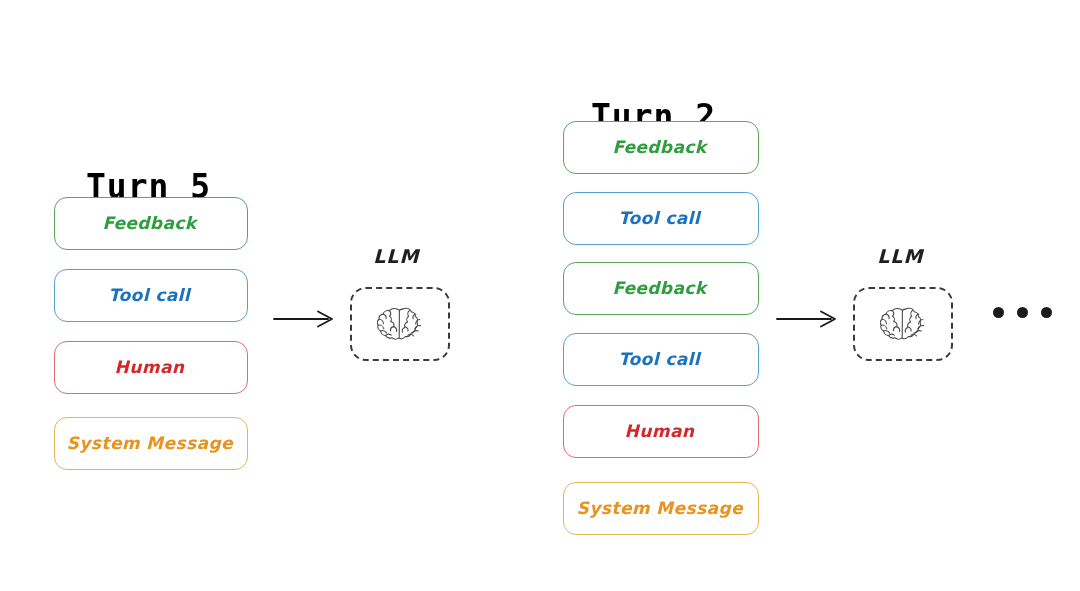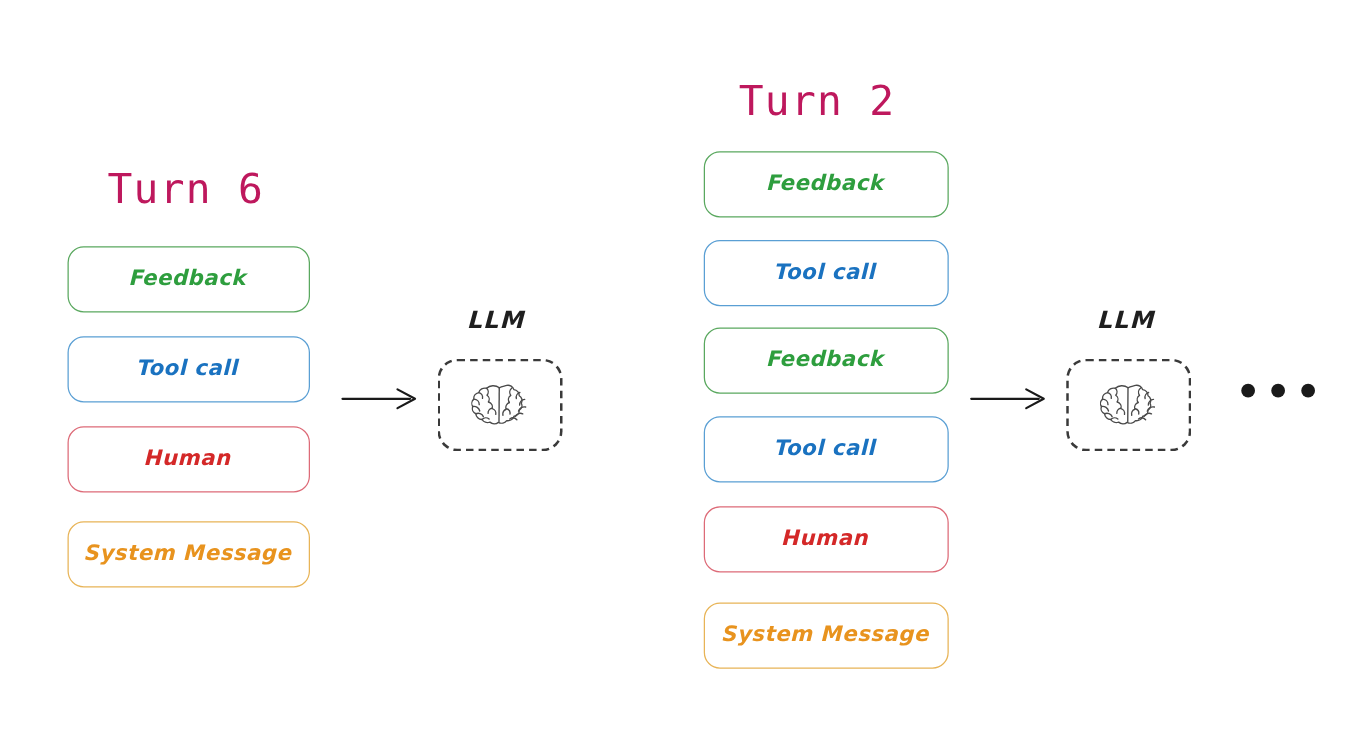--- a/index.html
+++ b/index.html
@@ -19,24 +19,25 @@
     left: 0; top: 0;
     width: 1080px;
     height: 591px;
   }
 
   
   .turn-title {
     position: absolute;
     font-family: "DejaVu Sans Mono", monospace;
     font-size: 33px;
-    font-weight: 400;
-    color: #be185d;
+    font-weight: 700;
+    color: #000000;
     letter-spacing: 1px;
     white-space: nowrap;
+    margin-top: 36px;
   }
   #turn1-title { left: 86px; top: 131px; }
   #turn2-title { left: 591px; top: 61px; }
 
   
   .msg-box {
     position: absolute;
     box-sizing: border-box;
     border: 1.6px solid #888;
     border-radius: 13px;
@@ -100,21 +101,21 @@
     height: 11px;
     border-radius: 50%;
     background: #1a1a1a;
   }
 </style>
 </head>
 <body>
 
 <div class="canvas">
 
-  <div class="turn-title" id="turn1-title">Turn 6</div>
+  <div class="turn-title" id="turn1-title">Turn 5</div>
 
   <div class="msg-box kind-feedback" style="left:54px; top:197px; width:194px; height:53px;">
     <span class="msg-label">Feedback</span>
   </div>
 
   <div class="msg-box kind-tool" style="left:54px; top:269px; width:194px; height:53px;">
     <span class="msg-label">Tool call</span>
   </div>
 
   <div class="msg-box kind-human" style="left:54px; top:341px; width:194px; height:53px;">

